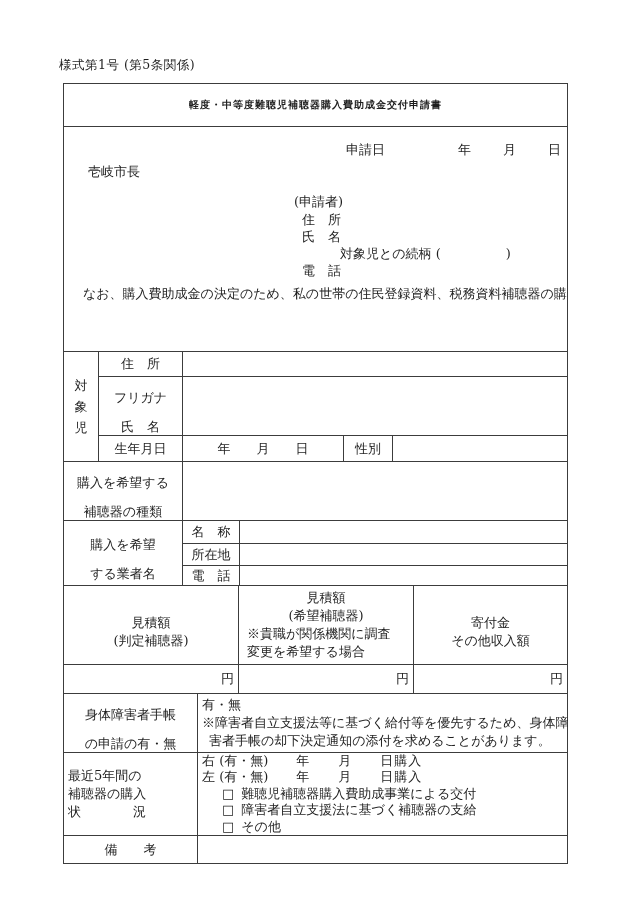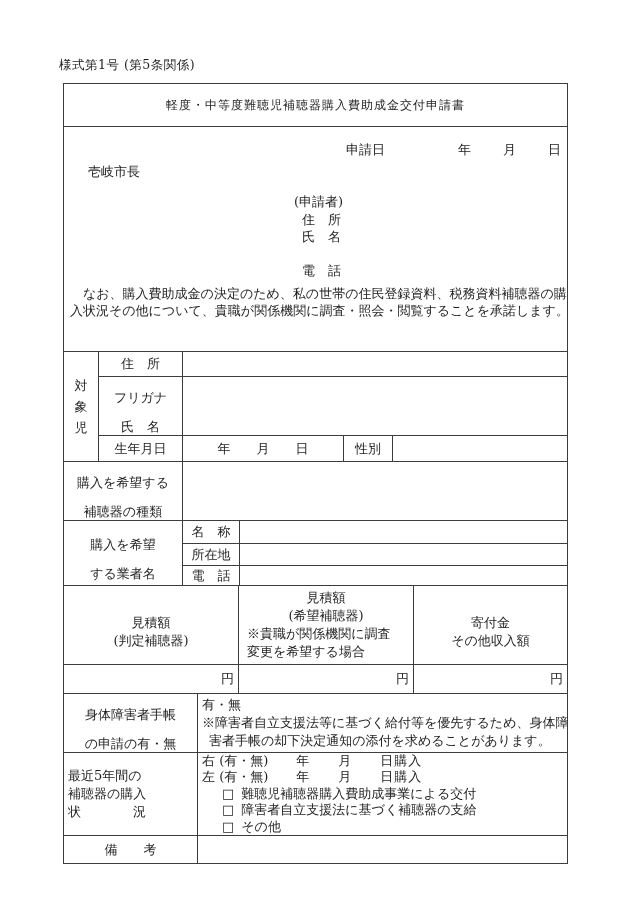--- a/index.html
+++ b/index.html
@@ -6,21 +6,21 @@
   body{
     width:630px;height:903px;background:#ffffff;position:relative;
     font-family:"DejaVu Serif","Liberation Serif",serif;
     color:#1e1e1e;font-size:13px;-webkit-font-smoothing:antialiased;
   }
   .form-number{position:absolute;left:59px;top:57px;font-size:12.5px;letter-spacing:.5px;}
   .form-box{position:absolute;left:63px;top:83px;width:505px;}
   .title-row{
     box-sizing:border-box;border:1px solid #3c3c3c;height:44px;
     display:flex;align-items:center;justify-content:center;
-    font-weight:normal;font-size:12px;letter-spacing:1px;
+    font-weight:bold;font-size:10px;letter-spacing:1px;
   }
   .free-section{
     box-sizing:border-box;border:1px solid #3c3c3c;border-top:none;height:225px;position:relative;
   }
   .abs{position:absolute;white-space:nowrap;}
   .date-line-label{left:282px;top:14px;}
   .date-line-value{left:394px;top:14px;letter-spacing:2px;}
   .addressee{left:24px;top:36px;}
   .applicant-heading{left:230px;top:66px;}
   .applicant-address{left:238px;top:84px;}
@@ -56,24 +56,24 @@
 
   <div class="title-row">軽度・中等度難聴児補聴器購入費助成金交付申請書</div>
 
   <div class="free-section">
     <span class="abs date-line-label">申請日</span>
     <span class="abs date-line-value">年　　月　　日</span>
     <span class="abs addressee">壱岐市長</span>
     <span class="abs applicant-heading">(申請者)</span>
     <span class="abs applicant-address">住　所</span>
     <span class="abs applicant-name">氏　名</span>
+    <span class="abs applicant-relation">対象児との続柄 (　　　　　)</span>
     <span class="abs applicant-phone">電　話</span>
     <div class="declaration">
       <div>　なお、購入費助成金の決定のため、私の世帯の住民登録資料、税務資料補聴器の購</div>
-      <div>入状況その他について、貴職が関係機関に調査・照会・閲覧することを承諾します。</div>
     </div>
   </div>
 
   <table class="band">
     <colgroup>
         <col style="width:35px">
         <col style="width:84px">
         <col style="width:57px">
         <col style="width:104px">
         <col style="width:49px">

